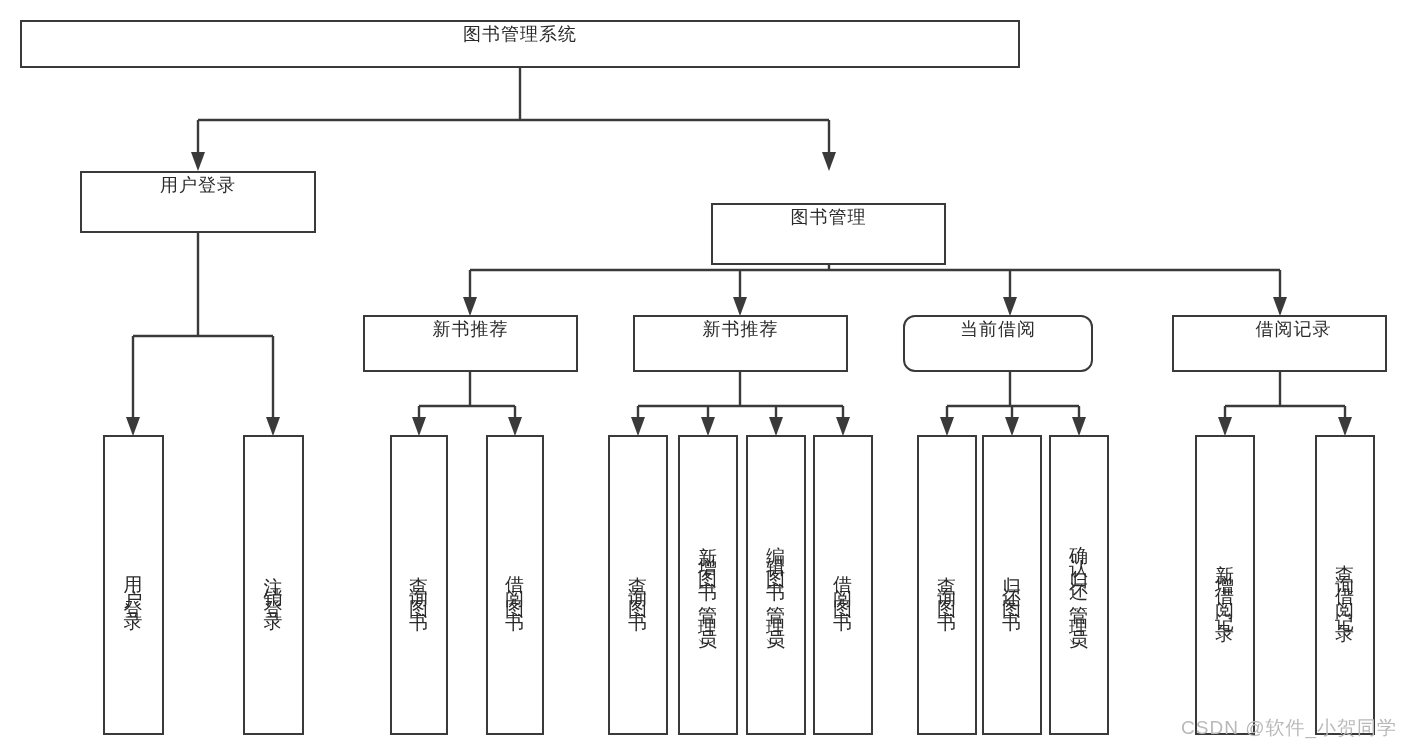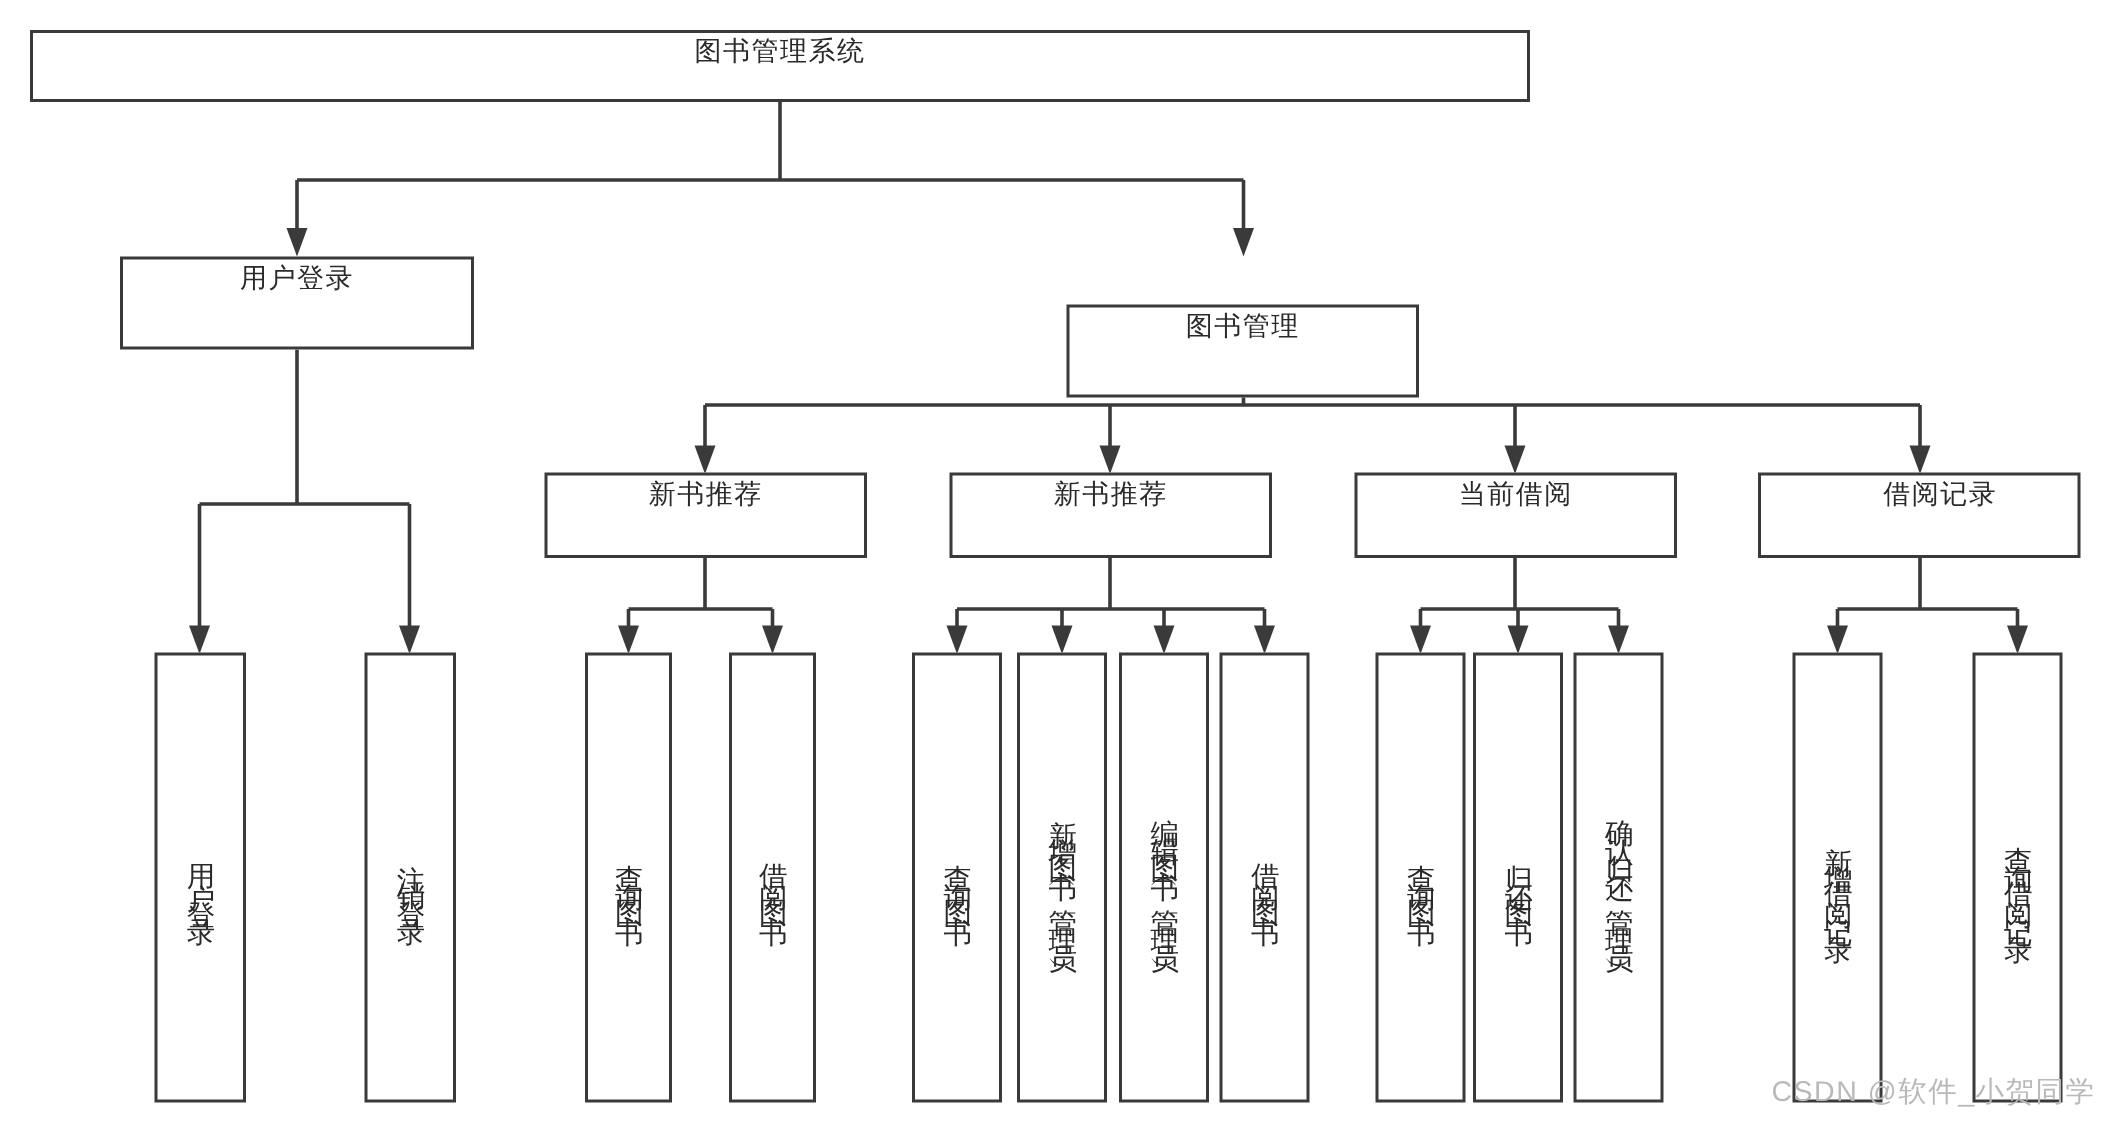--- a/index.html
+++ b/index.html
@@ -121,21 +121,21 @@
   <div class="hbox" style="left:711px; top:171px; width:235px; height:62px;margin-top:32px;">
     <span>图书管理</span>
   </div>
 
   <div class="hbox" style="left:363px; top:315px; width:215px; height:57px;">
     <span>新书推荐</span>
   </div>
   <div class="hbox" style="left:633px; top:315px; width:215px; height:57px;">
     <span>新书推荐</span>
   </div>
-  <div class="hbox" style="left:903px; top:315px; width:215px; height:57px;">
+  <div class="hbox" style="left:903px; top:315px; width:190px; height:57px;border-radius:12px;">
     <span>当前借阅</span>
   </div>
   <div class="hbox" style="left:1172px; top:315px; width:215px; height:57px;padding-left:28px;">
     <span>借阅记录</span>
   </div>
 
   <div class="vbox" style="left:103px; width:61px;">
     <span class="vtext">用户登录</span>
   </div>
   <div class="vbox" style="left:243px; width:61px;">

